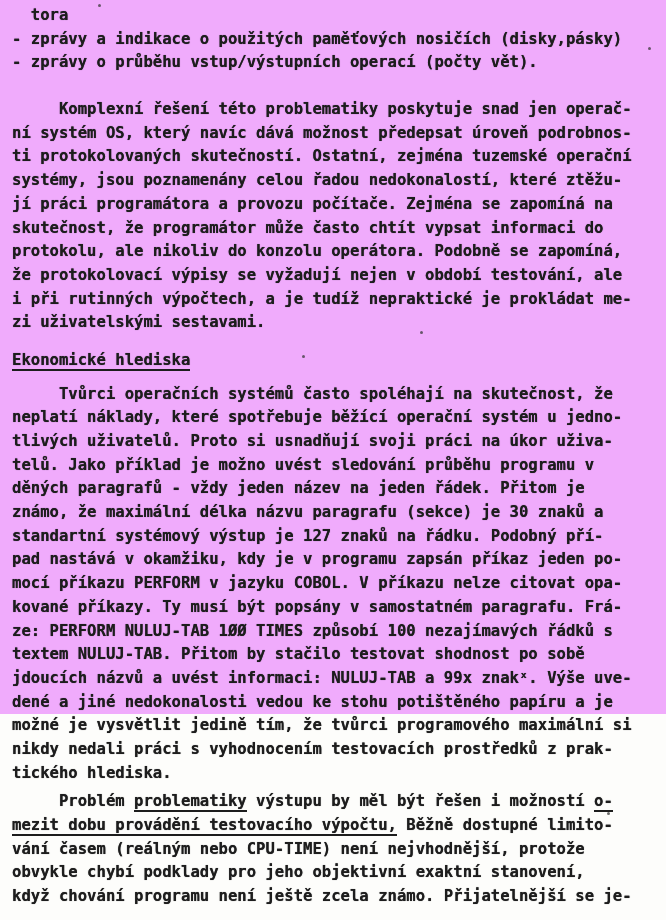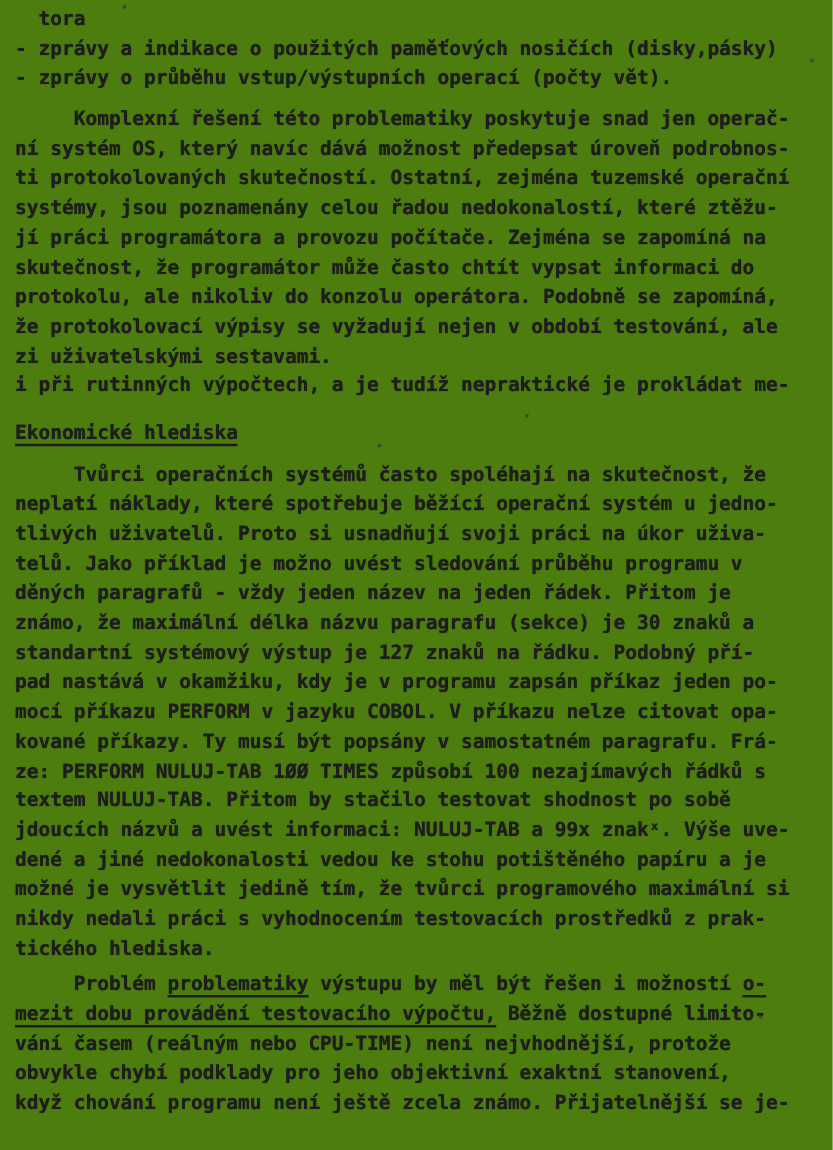--- a/index.html
+++ b/index.html
@@ -8,32 +8,32 @@
     width: 666px;
     height: 920px;
     overflow: hidden;
   }
   body {
     background: #fdfdfb;
   }
   .page {
     position: relative;
     width: 666px;
-    height: 920px;
-    background: #4d7c0f;
+    height: 714px;
+    background: #f0abfc;
     box-sizing: border-box;
     padding: 4px 8px 0 12px;
     font-family: "DejaVu Sans Mono", "Liberation Mono", monospace;
     font-weight: bold;
     font-size: 15.6px;
     color: #1d1d1d;
     text-shadow: 0 0 0.7px rgba(20,20,20,0.85);
   }
   .block { margin: 0; }
-  #doc .block:nth-child(2) { margin-top: 9px; }
+  #doc .block:nth-child(2) { margin-top: 23px; }
   #doc .block:nth-child(3) { margin-top: 14px; }
   #doc .block:nth-child(4) { margin-top: 10px; }
   #doc .block:nth-child(5) { margin-top: 5px; }
   .ln {
     white-space: pre;
     height: 23.7px;
     line-height: 23.7px;
   }
   .u {
     border-bottom: 2px solid #1d1d1d;
@@ -64,22 +64,22 @@
       </div>
       <div class="block">
         <div class="ln"><span>     Komplexní řešení této problematiky poskytuje snad jen operač-</span></div>
         <div class="ln"><span>ní systém OS, který navíc dává možnost předepsat úroveň podrobnos-</span></div>
         <div class="ln"><span>ti protokolovaných skutečností. Ostatní, zejména tuzemské operační</span></div>
         <div class="ln"><span>systémy, jsou poznamenány celou řadou nedokonalostí, které ztěžu-</span></div>
         <div class="ln"><span>jí práci programátora a provozu počítače. Zejména se zapomíná na</span></div>
         <div class="ln"><span>skutečnost, že programátor může často chtít vypsat informaci do</span></div>
         <div class="ln"><span>protokolu, ale nikoliv do konzolu operátora. Podobně se zapomíná,</span></div>
         <div class="ln"><span>že protokolovací výpisy se vyžadují nejen v období testování, ale</span></div>
+        <div class="ln"><span>i při rutinných výpočtech, a je tudíž nepraktické je prokládat me-</span></div>
         <div class="ln"><span>zi uživatelskými sestavami.</span></div>
-        <div class="ln"><span>i při rutinných výpočtech, a je tudíž nepraktické je prokládat me-</span></div>
       </div>
       <div class="block heading">
         <div class="ln"><span class="u">Ekonomické hlediska</span></div>
       </div>
       <div class="block">
         <div class="ln"><span>     Tvůrci operačních systémů často spoléhají na skutečnost, že</span></div>
         <div class="ln"><span>neplatí náklady, které spotřebuje běžící operační systém u jedno-</span></div>
         <div class="ln"><span>tlivých uživatelů. Proto si usnadňují svoji práci na úkor uživa-</span></div>
         <div class="ln"><span>telů. Jako příklad je možno uvést sledování průběhu programu v</span></div>
         <div class="ln"><span>děných paragrafů - vždy jeden název na jeden řádek. Přitom je</span></div>

